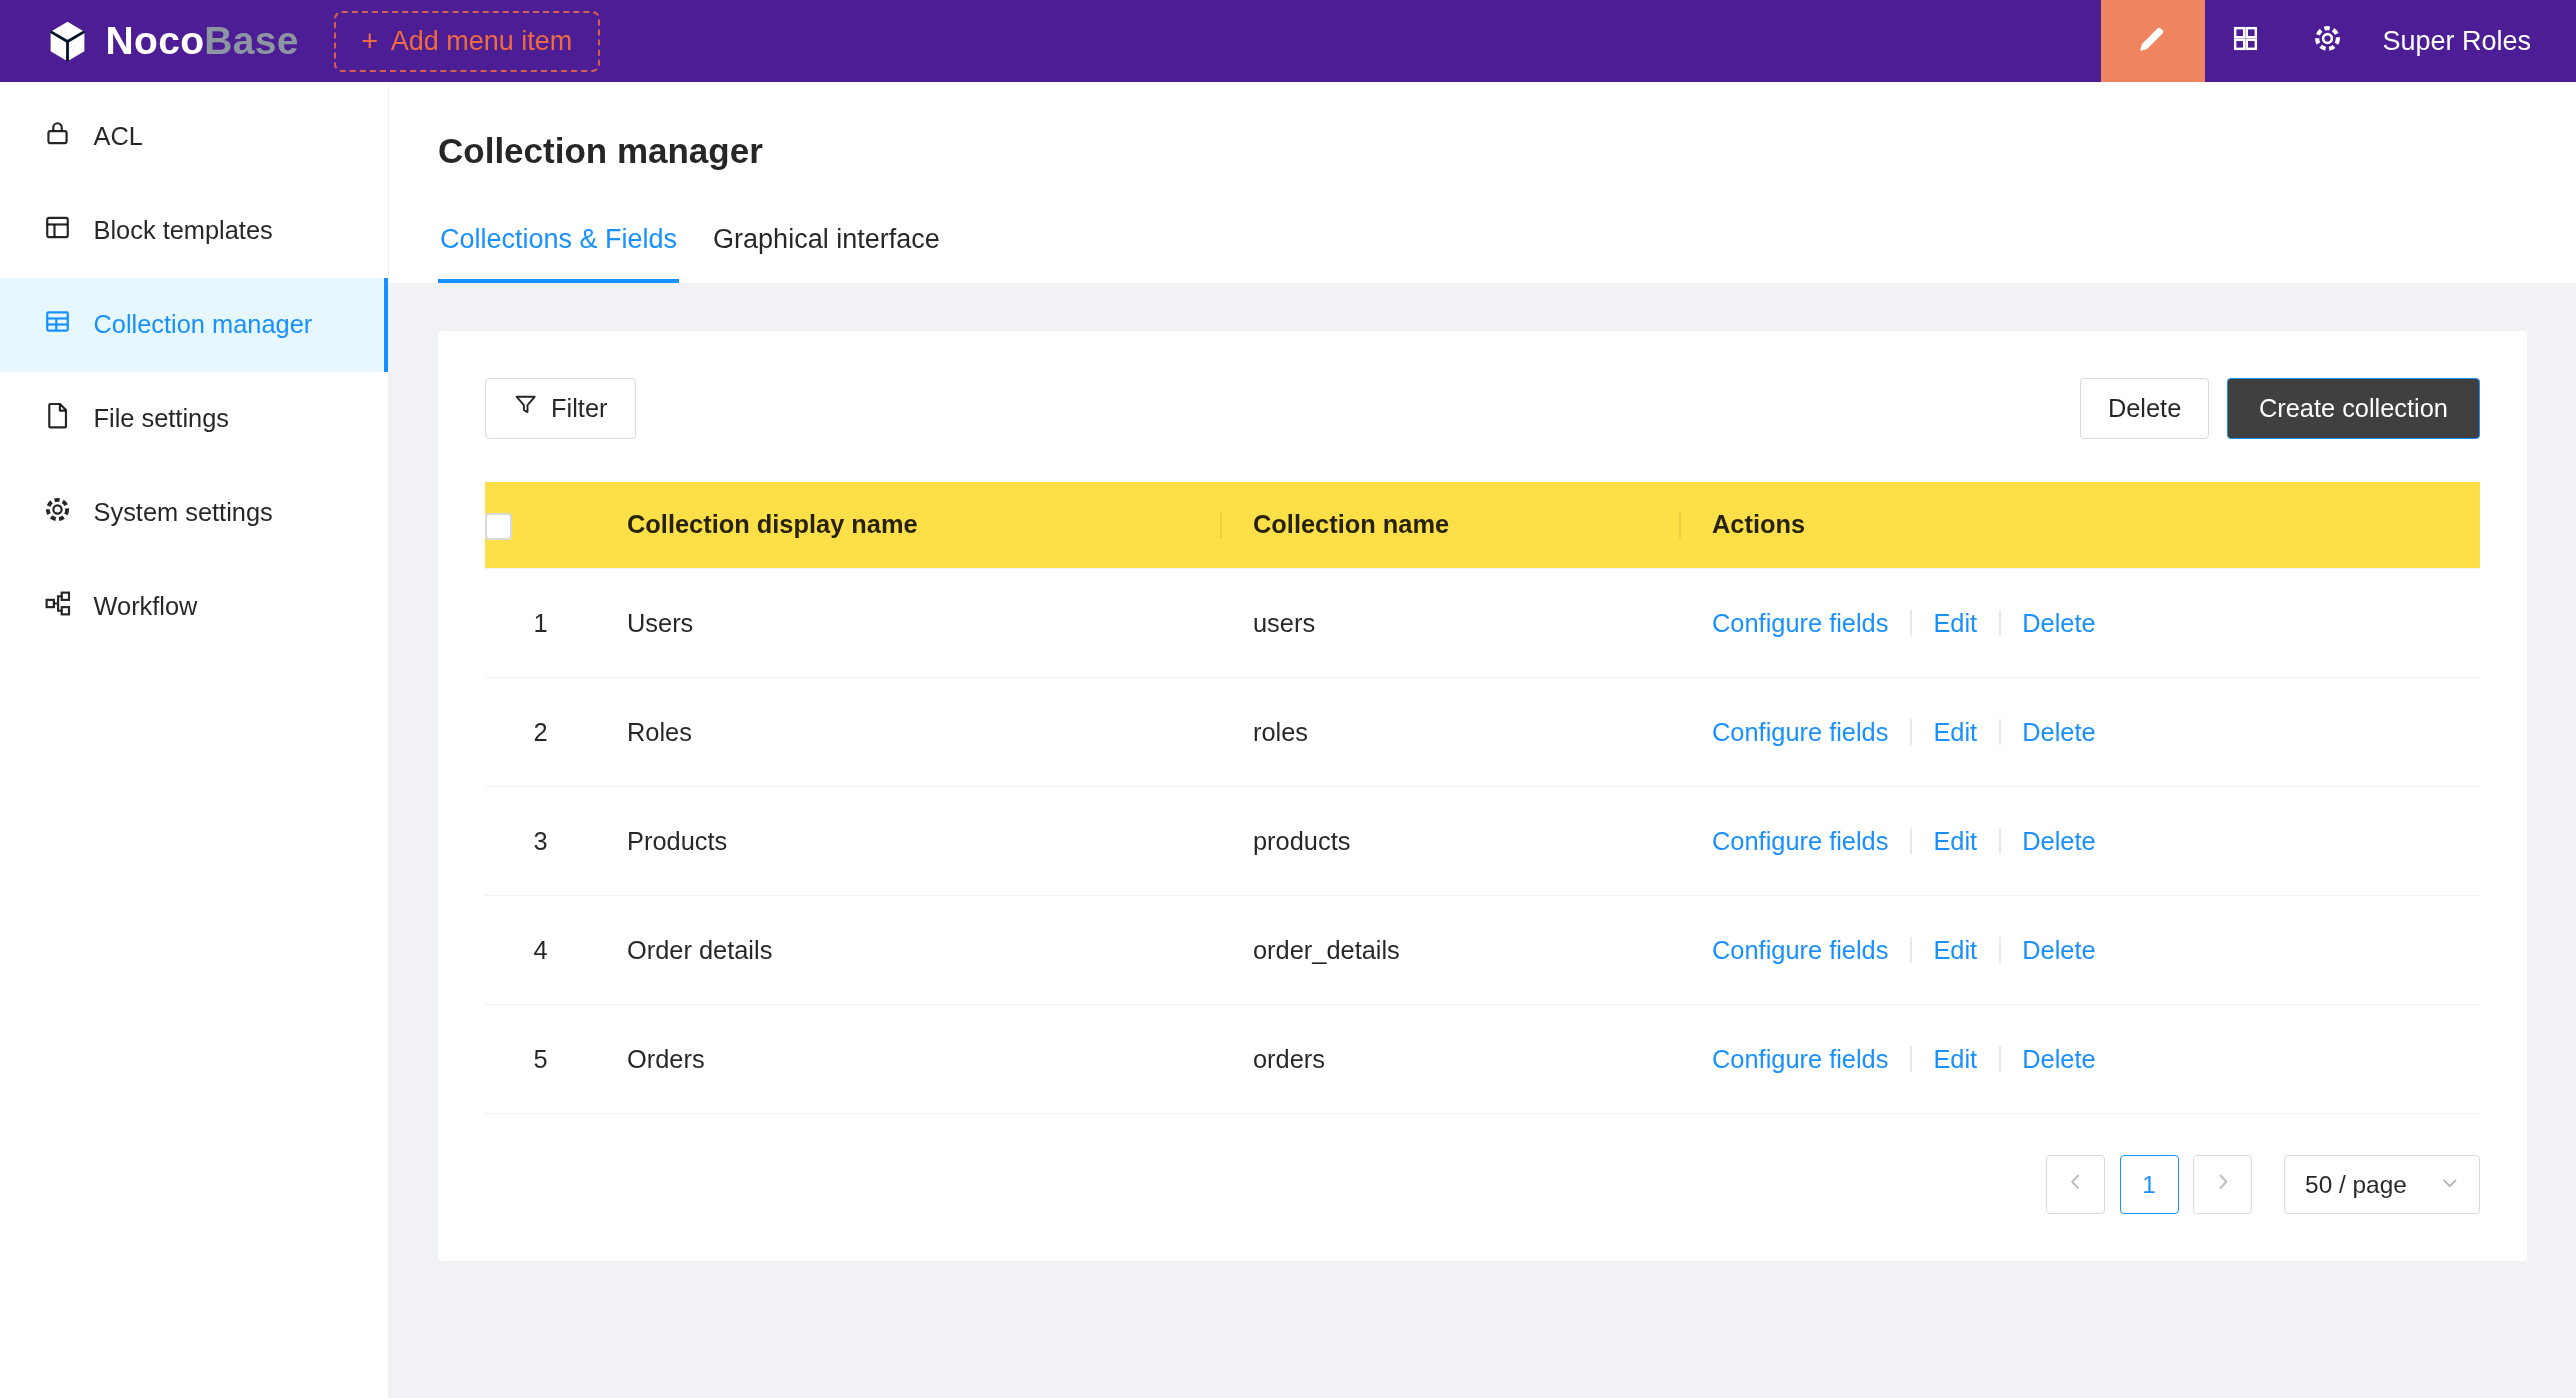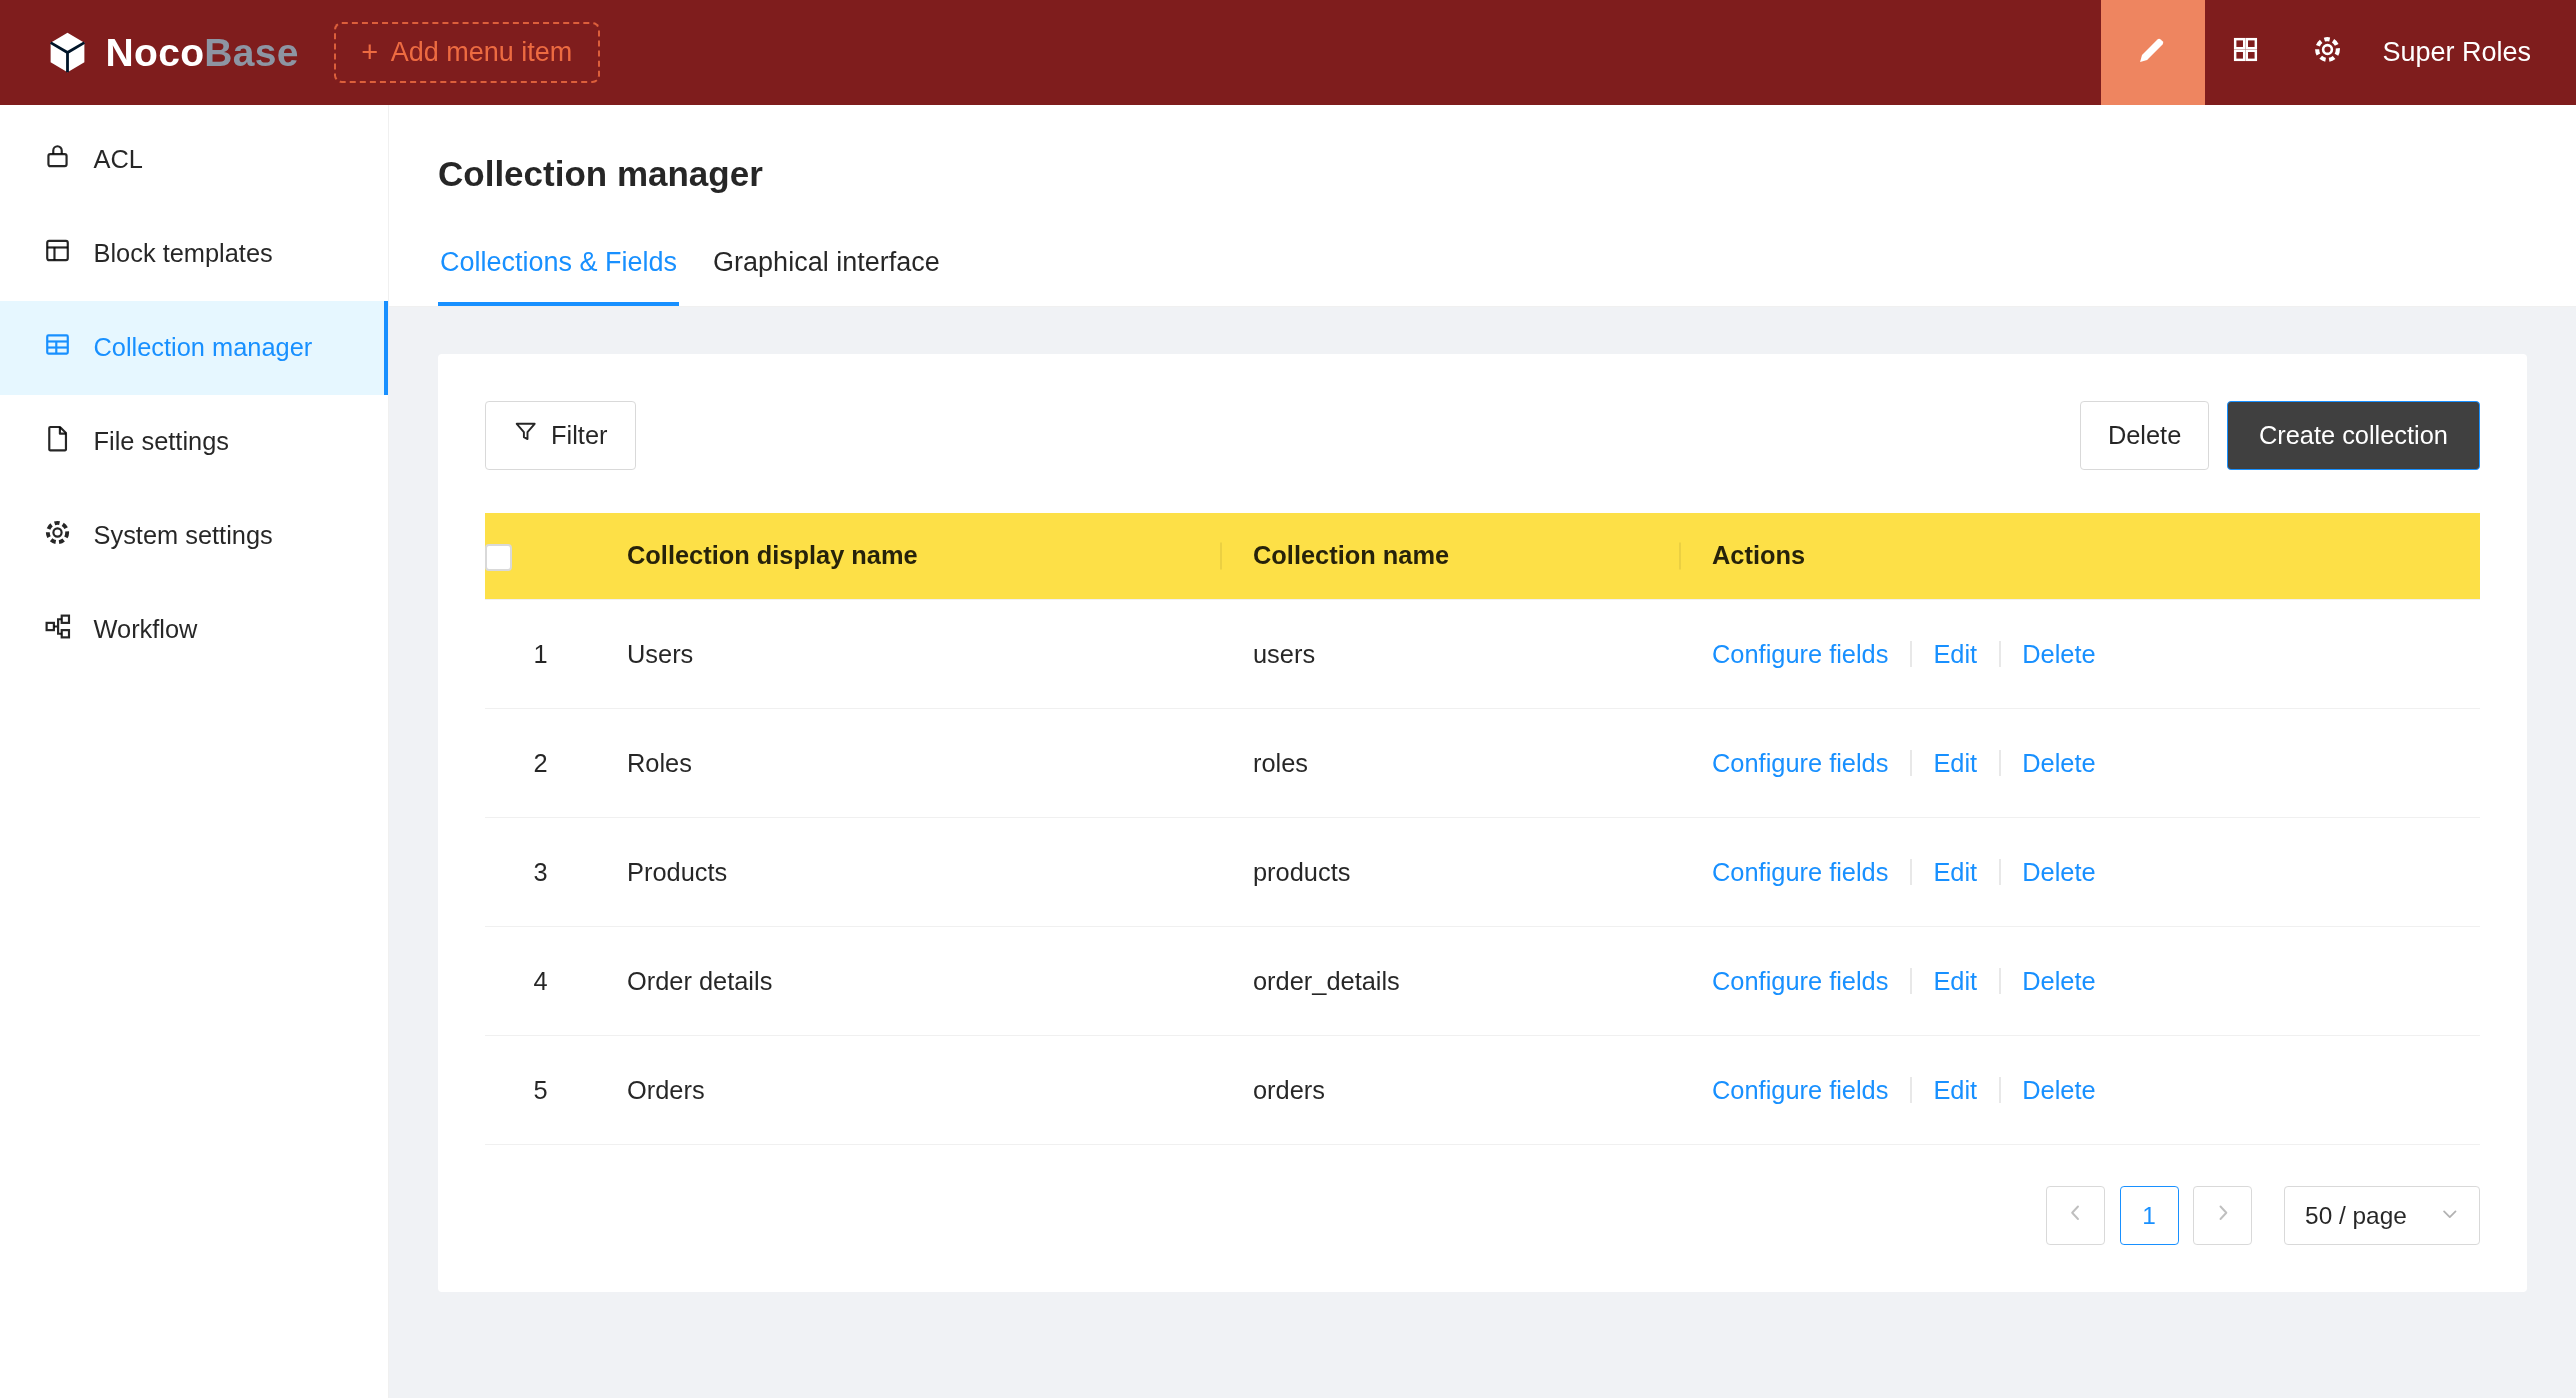--- a/index.html
+++ b/index.html
@@ -5,21 +5,21 @@
   * { margin:0; padding:0; box-sizing:border-box; }
   html,body { width:2576px; height:1399px; }
   body {
     font-family:"Liberation Sans","DejaVu Sans",sans-serif;
     font-size:24.4px; color:rgba(0,0,0,0.85);
     background:#fff; overflow:hidden;
   }
   .app { display:flex; flex-direction:column; height:1399px; }
 
   
-  .topbar { height:105px; background:#7f1d1d; display:flex; align-items:center; flex-shrink:0; }
+  .topbar { height:82px; background:#4c1d95; display:flex; align-items:center; flex-shrink:0; }
   .logo { display:flex; align-items:center; gap:15.6px; padding:0 35px 0 45px; }
   .logo svg { display:block; }
   .logo-text { font-size:39px; font-weight:700; color:#fff; letter-spacing:0.3px; white-space:nowrap; }
   .logo-text .base { color:#8d95a3; }
   .add-menu-btn {
     display:flex; align-items:center; gap:12.7px; height:61px; padding:0 25.4px;
     border:2px dashed rgba(237,107,65,0.85); border-radius:7.8px;
     color:#ed6b41; font-size:27px; background:transparent; cursor:pointer; white-space:nowrap;
   }
   .add-menu-btn .plus { font-size:29px; line-height:1; }
@@ -48,21 +48,21 @@
   .tab { font-size:27px; line-height:29px; padding:13.7px 2px 29px; cursor:pointer; position:relative; color:rgba(0,0,0,0.85); }
   .tab.active { color:#1890ff; }
   .tab.active::after { content:''; position:absolute; left:0; right:0; bottom:0; height:3.9px; background:#1890ff; }
 
   .content { flex:1; padding:47px 49px; overflow:hidden; }
   .card { background:#fff; border-radius:3.9px; padding:47px; }
 
   
   .toolbar { display:flex; align-items:center; }
   .btn {
-    height:69px; padding:0 27px; border:1px solid #d9d9d9; border-radius:3.9px;
+    height:61px; padding:0 27px; border:1px solid #d9d9d9; border-radius:3.9px;
     background:#fff; font-size:25.4px; color:rgba(0,0,0,0.85);
     display:inline-flex; align-items:center; justify-content:flex-start; gap:12.7px; cursor:pointer; white-space:nowrap;
   }
   .btn.primary { background:#404040; border-color:#1890ff; color:#fff; padding:0 31px; }
   .toolbar-right { margin-left:auto; display:flex; gap:17.6px; }
 
   
   table.data { width:100%; border-collapse:collapse; table-layout:fixed; margin-top:43px; }
   table.data th {
     background:#fde047; height:87px; text-align:left; font-weight:600; font-size:25.4px;

